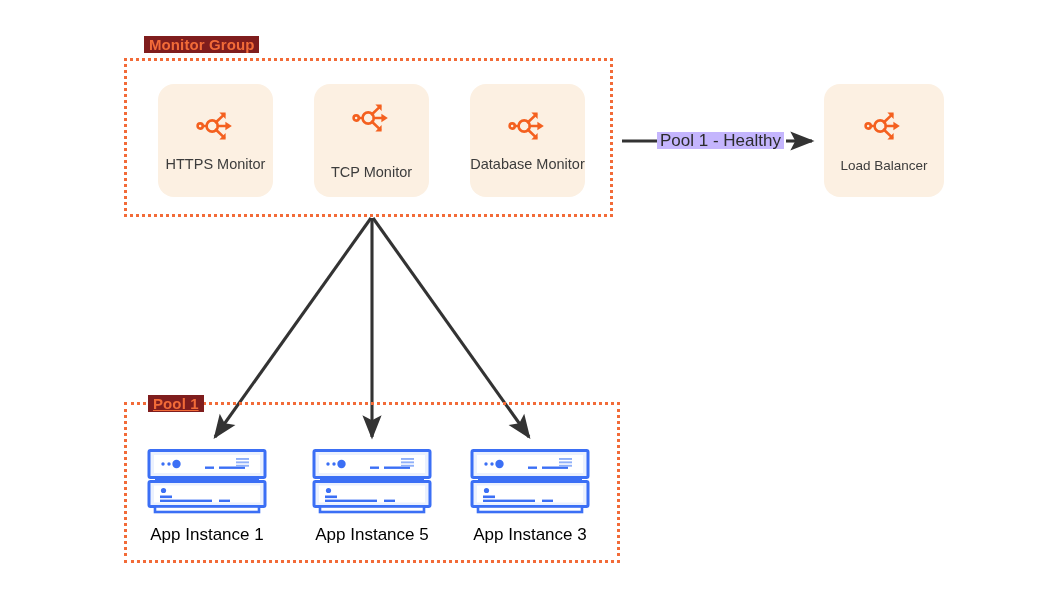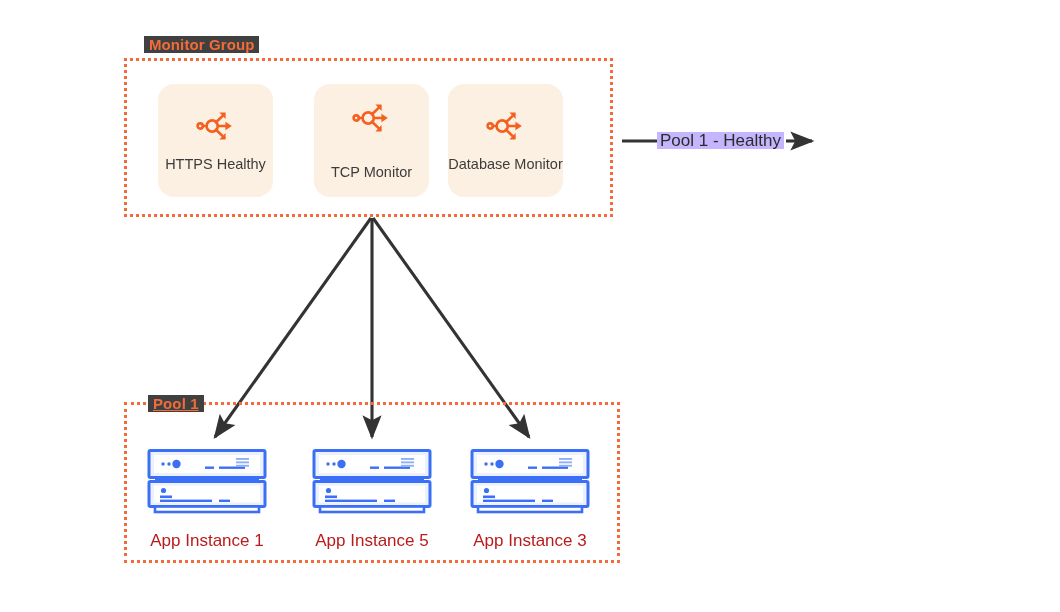--- a/index.html
+++ b/index.html
@@ -25,21 +25,21 @@
     position: absolute;
     border: 3px dotted #F26B38;
     box-sizing: border-box;
     background: transparent;
   }
   .group-label {
     position: absolute;
     font-weight: bold;
     font-size: 15px;
     color: #F26B38;
-    background: #404040;
+    background: #7f1d1d;
     padding: 0 5px;
     white-space: nowrap;
     letter-spacing: 0.1px;
   }
 
   
   .card {
     position: absolute;
     background: #FCF0E2;
     border-radius: 16px;
@@ -69,23 +69,23 @@
     position: absolute;
     display: flex;
     flex-direction: column;
     align-items: center;
   }
   .server-node .server-icon {
     line-height: 0;
     display: block;
   }
   .server-node .server-label {
-    margin-top: 15px;
+    margin-top: 9px;
     font-size: 17px;
-    color: #b91c1c;
+    color: #000000;
     white-space: nowrap;
     line-height: 1;
   }
 
   
   .edge-label {
     position: absolute;
     font-size: 17px;
     color: #2B2B2B;
     white-space: nowrap;
@@ -144,21 +144,21 @@
           <line x1="6.9" y1="17" x2="10.6" y2="17"></line>
           <line x1="20.0" y1="13.3" x2="28.0" y2="5.6"></line>
           <line x1="21.8" y1="17" x2="31.8" y2="17"></line>
           <line x1="20.0" y1="20.7" x2="28.0" y2="28.4"></line>
         </g>
         <path d="M29.6,3.6 L29.6,10.0 L23.4,3.6 Z" fill="#F4601F"></path>
         <path d="M29.6,30.4 L23.4,30.4 L29.6,24.0 Z" fill="#F4601F"></path>
         <path d="M35.8,17 L29.4,21.2 L29.4,12.8 Z" fill="#F4601F"></path>
       </svg>
     </span>
-    <span class="card-label">HTTPS Healthy</span>
+    <span class="card-label">HTTPS Monitor</span>
   </div>
 
   <div class="card" style="left:314px; top:84px; width:115px; height:113px;gap:16px;">
     <span class="card-icon">
       <svg width="40" height="34" viewBox="0 0 40 34" xmlns="http://www.w3.org/2000/svg">
         <g fill="none" stroke="#F4601F" stroke-width="2.6" stroke-linecap="round" stroke-linejoin="round">
           <circle cx="4.2" cy="17" r="2.6"></circle>
           <circle cx="16.2" cy="17" r="5.6"></circle>
           <line x1="6.9" y1="17" x2="10.6" y2="17"></line>
           <line x1="20.0" y1="13.3" x2="28.0" y2="5.6"></line>
@@ -166,41 +166,59 @@
           <line x1="20.0" y1="20.7" x2="28.0" y2="28.4"></line>
         </g>
         <path d="M29.6,3.6 L29.6,10.0 L23.4,3.6 Z" fill="#F4601F"></path>
         <path d="M29.6,30.4 L23.4,30.4 L29.6,24.0 Z" fill="#F4601F"></path>
         <path d="M35.8,17 L29.4,21.2 L29.4,12.8 Z" fill="#F4601F"></path>
       </svg>
     </span>
     <span class="card-label">TCP Monitor</span>
   </div>
 
-  <div class="card" style="left:448px; top:84px; width:115px; height:113px;">
+  <div class="card" style="left:470px; top:84px; width:115px; height:113px;">
     <span class="card-icon">
       <svg width="40" height="34" viewBox="0 0 40 34" xmlns="http://www.w3.org/2000/svg">
         <g fill="none" stroke="#F4601F" stroke-width="2.6" stroke-linecap="round" stroke-linejoin="round">
           <circle cx="4.2" cy="17" r="2.6"></circle>
           <circle cx="16.2" cy="17" r="5.6"></circle>
           <line x1="6.9" y1="17" x2="10.6" y2="17"></line>
           <line x1="20.0" y1="13.3" x2="28.0" y2="5.6"></line>
           <line x1="21.8" y1="17" x2="31.8" y2="17"></line>
           <line x1="20.0" y1="20.7" x2="28.0" y2="28.4"></line>
         </g>
         <path d="M29.6,3.6 L29.6,10.0 L23.4,3.6 Z" fill="#F4601F"></path>
         <path d="M29.6,30.4 L23.4,30.4 L29.6,24.0 Z" fill="#F4601F"></path>
         <path d="M35.8,17 L29.4,21.2 L29.4,12.8 Z" fill="#F4601F"></path>
       </svg>
     </span>
     <span class="card-label">Database Monitor</span>
   </div>
 
   <div class="edge-label" style="left:657px; top:132px;">Pool 1 - Healthy</div>
 
+  <div class="card lb" style="left:824px; top:84px; width:120px; height:113px;">
+    <span class="card-icon">
+      <svg width="40" height="34" viewBox="0 0 40 34" xmlns="http://www.w3.org/2000/svg">
+        <g fill="none" stroke="#F4601F" stroke-width="2.6" stroke-linecap="round" stroke-linejoin="round">
+          <circle cx="4.2" cy="17" r="2.6"></circle>
+          <circle cx="16.2" cy="17" r="5.6"></circle>
+          <line x1="6.9" y1="17" x2="10.6" y2="17"></line>
+          <line x1="20.0" y1="13.3" x2="28.0" y2="5.6"></line>
+          <line x1="21.8" y1="17" x2="31.8" y2="17"></line>
+          <line x1="20.0" y1="20.7" x2="28.0" y2="28.4"></line>
+        </g>
+        <path d="M29.6,3.6 L29.6,10.0 L23.4,3.6 Z" fill="#F4601F"></path>
+        <path d="M29.6,30.4 L23.4,30.4 L29.6,24.0 Z" fill="#F4601F"></path>
+        <path d="M35.8,17 L29.4,21.2 L29.4,12.8 Z" fill="#F4601F"></path>
+      </svg>
+    </span>
+    <span class="card-label">Load Balancer</span>
+  </div>
 
   <div class="group-box" style="left:124px; top:402px; width:496px; height:161px;"></div>
   <div class="group-label" style="left:148px; top:395px;text-decoration:underline;">Pool 1</div>
 
   <div class="server-node" style="left:147px; top:449px; width:120px;">
     <span class="server-icon">
       <svg width="120" height="68" viewBox="0 0 120 68" xmlns="http://www.w3.org/2000/svg">
 
         <rect x="2" y="1.5" width="116" height="27" rx="1.5" fill="#EBF1FE" stroke="#3B6FF5" stroke-width="3"></rect>
         <rect x="7" y="6" width="106" height="18" fill="#FFFFFF"></rect>

